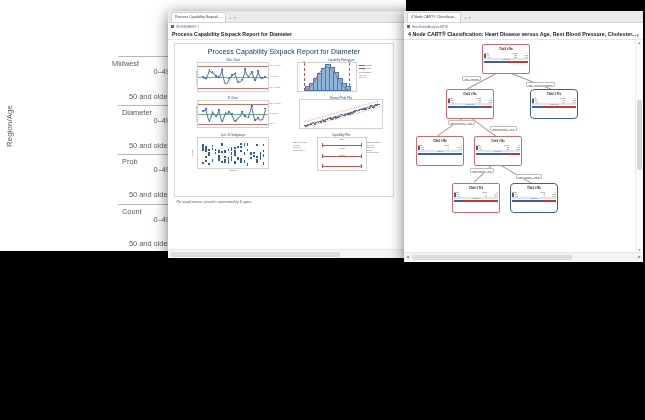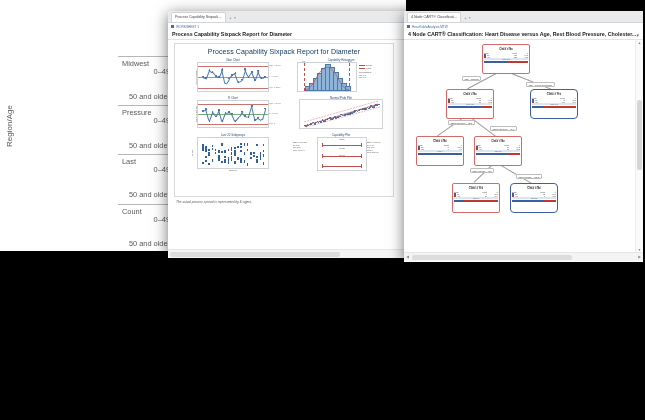--- a/index.html
+++ b/index.html
@@ -83,29 +83,29 @@
 </head>
 <body>
 
 <div id="stage">
 
   <div id="winHeat">
     <div id="heatInner">
       <div class="hm-ylabel">Region/Age</div>
       <div id="hmAxes">
           <div class="hm-rowline" style="left: 118px; width: 56px; top: 56px;"></div>
-          <div class="hm-region" style="left: 122px; top: 59px;">Midwest</div>
+          <div class="hm-region" style="left: 112px; top: 59px;">Midwest</div>
           <div class="hm-age" style="right: 236px; top: 67px;">0–49</div>
           <div class="hm-age" style="right: 236px; top: 91.6px;">50 and older</div>
           <div class="hm-rowline" style="left: 118px; width: 56px; top: 105.2px;"></div>
-          <div class="hm-region" style="left: 122px; top: 108.2px;">Pressure</div>
+          <div class="hm-region" style="left: 122px; top: 108.2px;">Diameter</div>
           <div class="hm-age" style="right: 236px; top: 116.2px;">0–49</div>
           <div class="hm-age" style="right: 236px; top: 140.8px;">50 and older</div>
           <div class="hm-rowline" style="left: 118px; width: 56px; top: 154.4px;"></div>
-          <div class="hm-region" style="left: 122px; top: 157.4px;">Last</div>
+          <div class="hm-region" style="left: 122px; top: 157.4px;">Prob</div>
           <div class="hm-age" style="right: 236px; top: 165.4px;">0–49</div>
           <div class="hm-age" style="right: 236px; top: 190px;">50 and older</div>
           <div class="hm-rowline" style="left: 118px; width: 56px; top: 203.6px;"></div>
           <div class="hm-region" style="left: 122px; top: 206.6px;">Count</div>
           <div class="hm-age" style="right: 236px; top: 214.6px;">0–49</div>
           <div class="hm-age" style="right: 236px; top: 239.2px;">50 and older</div>
           <div class="hm-vline" style="left: 174px; top: 56px; height: 196.8px;"></div>
           <div class="hm-rowline" style="left: 174px; width: 234.5px; top: 56px;"></div>
           <div class="hm-coltick" style="left: 181px; top: 52px; transform: rotate(-50deg);">January</div>
           <div class="hm-vline" style="left: 190.75px; top: 53px; height: 3px;"></div>

